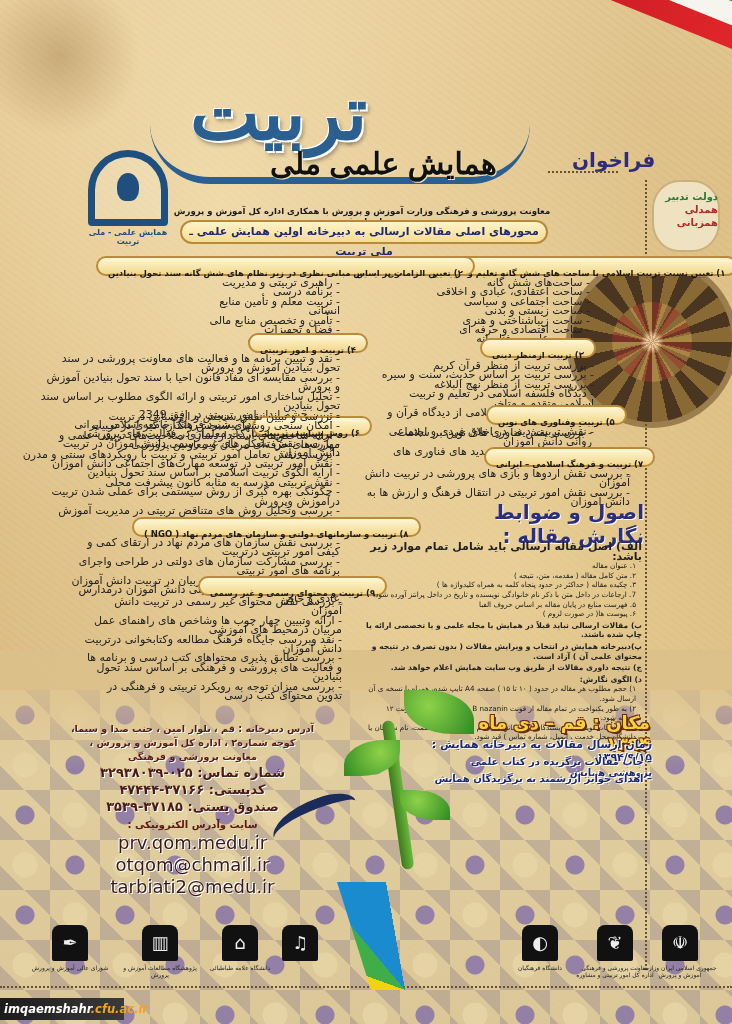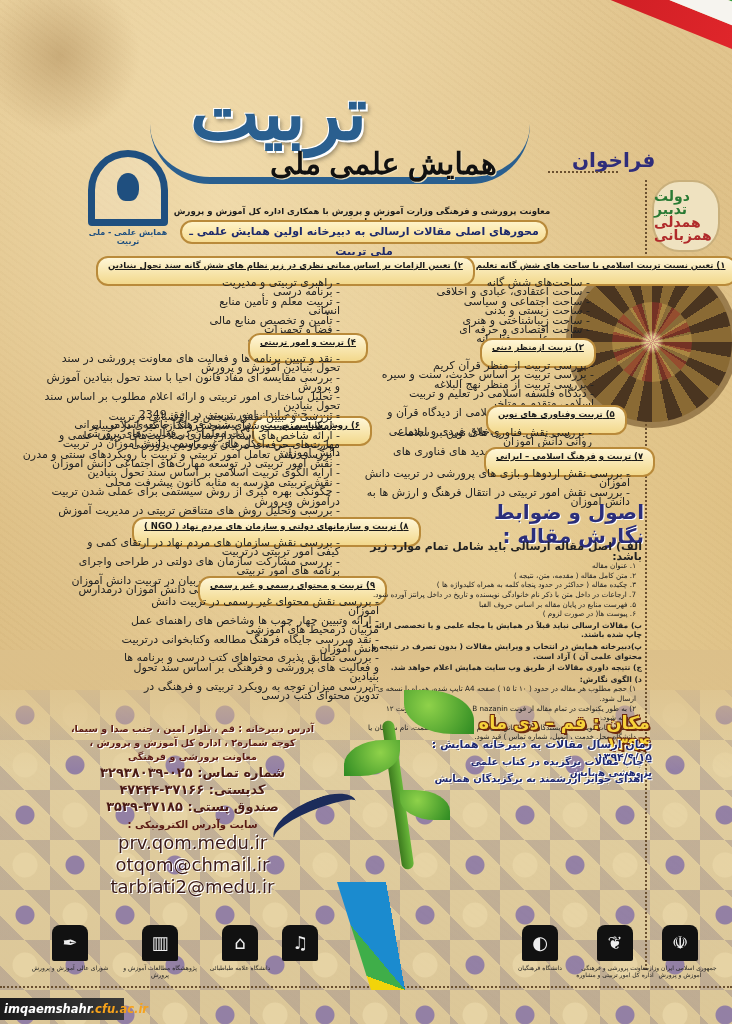--- a/index.html
+++ b/index.html
@@ -92,39 +92,39 @@
       repeating-conic-gradient(#4a3520 0 11deg, #8a6a34 11deg 22.5deg),
       #5a4024;
     box-shadow: 0 0 0 6px rgba(110,80,40,0.6);
   }
   .rosette-inner {
     position: absolute; left: 612px; top: 302px; width: 80px; height: 80px; border-radius: 50%;
     background: repeating-conic-gradient(#a0302a 0 15deg, #c7a150 15deg 30deg); opacity: 0.5;
   }
   .medallion {
     position: absolute; left: 652px; top: 180px; width: 68px; height: 72px; border-radius: 40%;
-    background: #efe2c0; border: 2px solid #c9b07c; text-align: left; direction: rtl;
-    font-size: 14px; line-height: 13px; padding-top: 8px;
+    background: #efe2c0; border: 2px solid #c9b07c; text-align: right; direction: rtl;
+    font-size: 10px; line-height: 13px; padding-top: 8px;
   }
   .medallion .m1 { color: #2a7a34; font-weight: bold; }
   .medallion .m2 { color: #b02a2a; font-weight: bold; }
 
   .subtitle {
     position: absolute; left: 172px; top: 206px; width: 380px; text-align: center; direction: rtl;
     font-size: 8.5px; font-weight: bold; color: #1a1a1a;
   }
   .axes-banner {
     position: absolute; left: 180px; top: 220px; width: 368px; height: 24px; direction: rtl;
     background: linear-gradient(#fff3c8, #f6dc92); border: 2px solid #b98a3a; border-radius: 12px;
     text-align: center; font-size: 11px; font-weight: bold; color: #1d2a6b; line-height: 20px;
   }
   .pill {
     position: absolute; direction: rtl; background: linear-gradient(#fff6d6, #f2d88c);
-    border: 2px solid #b98a3a; border-radius: 12px; padding: 0 10px; height: 30px;
-    font-size: 8.5px; font-weight: bold; color: #1a1a1a; line-height: 15px; white-space: nowrap; text-decoration: underline;
+    border: 2px solid #b98a3a; border-radius: 12px; padding: 8px 10px; height: 18px;
+    font-size: 8.5px; font-weight: bold; color: #1a1a1a; line-height: 15px; white-space: nowrap;
   }
   .list {
     position: absolute; direction: rtl; font-size: 11px; line-height: 9.4px; color: #222;
     list-style: none;
   }
   .list li::before { content: "- "; }
   .rules-title {
     position: absolute; left: 424px; top: 500px; width: 220px; text-align: right; direction: rtl;
     font-size: 20px; font-weight: bold; color: #2b2e7a; text-shadow: 1px 1px 0 #fff;
   }
@@ -282,21 +282,21 @@
     <li>فضا و تجهیزات</li>
     <li>پژوهش وارزشیابی</li>
   </ul>
 
   <div class="pill" style="left:248px; top:333px;">
     <span>۴</span>) <span>تربیت و امور تربیتی</span>
   </div>
   <ul class="list" style="left:40px; top:354px; width:300px;">
     <li>نقد و تبیین برنامه ها و فعالیت های معاونت پرورشی در سند تحول بنیادین آموزش و پرورش</li>
     <li>بررسی مقایسه ای مفاد قانون احیا با سند تحول بنیادین آموزش و پرورش</li>
-    <li>تحلیل ساختاری امور تربیتی و ارائه اعلام مطلوب بر اساس سند تحول بنیادین</li>
+    <li>تحلیل ساختاری امور تربیتی و ارائه الگوی مطلوب بر اساس سند تحول بنیادین</li>
     <li>تبیین چشم انداز امور تربیتی در افق 2349</li>
     <li>نقش امور تربیتی در پیشبرد فرهنگ جامعه اسلامی ایرانی</li>
     <li>بررسی نقش مشارکت معلمان در فعالیت های پرورشی</li>
     <li>بررسی نقش تشکل های غیر رسمی دانش آموزان در تربیت دانش آموزان</li>
   </ul>
 
   <div class="pill" style="left:252px; top:416px;">
     <span>۶</span>) <span>روش شناسی تربیت</span>
   </div>
   <ul class="list" style="left:20px; top:412px; width:320px;">
@@ -317,21 +317,21 @@
   <ul class="list" style="left:70px; top:538px; width:270px;">
     <li>بررسی نقش سازمان های مردم نهاد در ارتقای کمی و کیفی امور تربیتی درتربیت</li>
     <li>بررسی مشارکت سازمان های دولتی در طراحی واجرای برنامه های امور تربیتی</li>
     <li>بررسی نقش انجمن اولیا و مربیان در تربیت دانش آموزان</li>
     <li>نقش مبلغان دینی درتربیت دینی دانش آموزان درمدارس عادی و خاص</li>
   </ul>
 
   <div class="pill" style="left:198px; top:576px;">
     <span>۹</span>) <span>تربیت و محتوای رسمی و غیر رسمی</span>
   </div>
-  <ul class="list" style="left:80px; top:597px; width:262px;margin-left:37px;">
+  <ul class="list" style="left:80px; top:597px; width:262px;">
     <li>بررسی نقش محتوای غیر رسمی در تربیت دانش آموزان</li>
     <li>ارائه وتبیین چهار چوب ها وشاخص های راهنمای عمل مربیان درمحیط های آموزشی</li>
     <li>نقد وبررسی جایگاه فرهنگ مطالعه وکتابخوانی درتربیت دانش آموزان</li>
     <li>بررسی تطابق پذیری محتواهای کتب درسی و برنامه ها و فعالیت های پرورشی و فرهنگی بر اساس سند تحول بنیادین</li>
     <li>بررسی میزان توجه به رویکرد تربیتی و فرهنگی در تدوین محتوای کتب درسی</li>
   </ul>
 
   <div class="rules-title">اصول و ضوابط نگارش مقاله :</div>
   <div class="rules">
     <div class="h">الف) اصل مقاله ارسالی باید شامل تمام موارد زیر باشد:</div>

